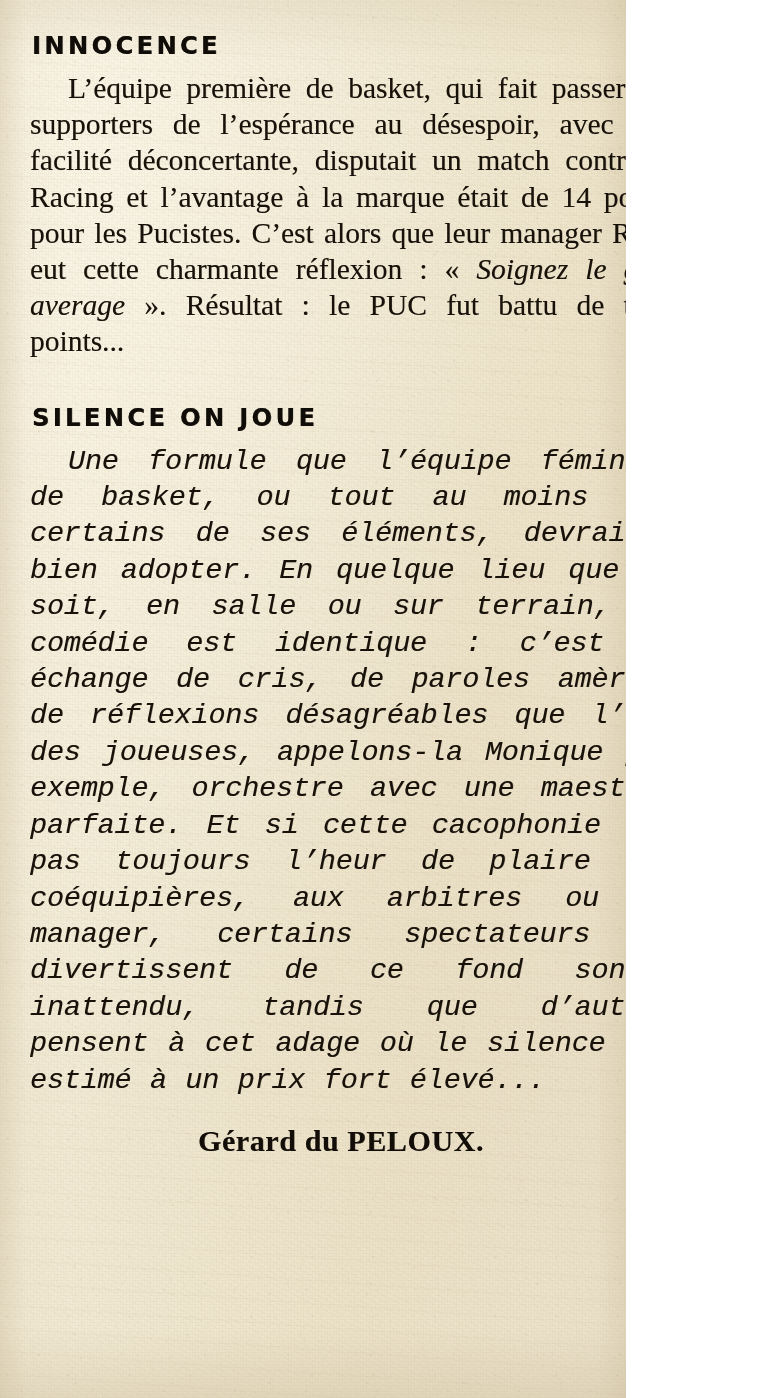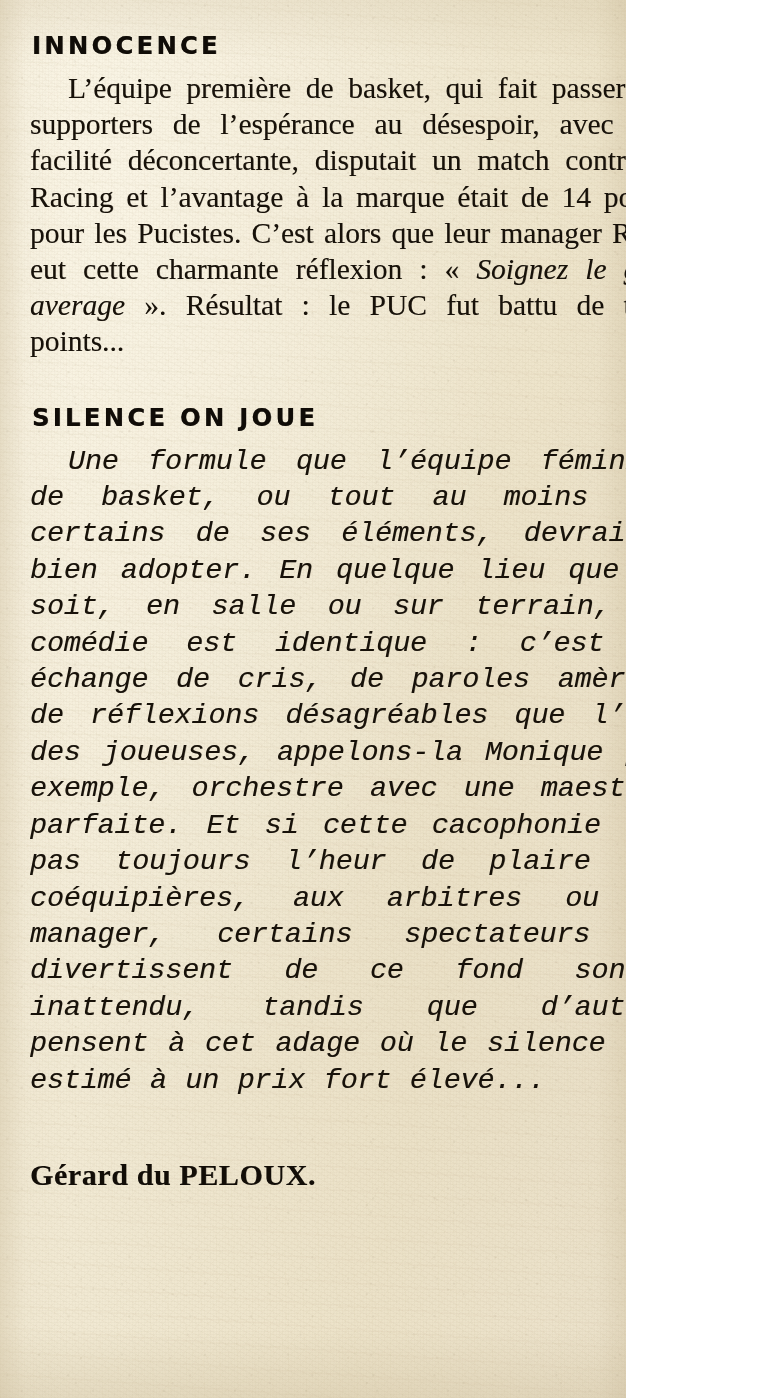--- a/index.html
+++ b/index.html
@@ -110,22 +110,22 @@
     font-style: italic;
     font-family: Liberation Mono, monospace;
     font-size: 28.5px;
     line-height: 36.4px;
     letter-spacing: -0.2px;
     word-spacing: 1.6px;
     text-shadow: 0.35px 0.25px 0 rgba(23,17,9,0.36);
   }
 
   #signature-row {
-    margin-top: 58px;
-    text-align: left;
+    margin-top: 24px;
+    text-align: center;
     padding-right: 24px;
   }
 
   #signature {
     display: inline-block;
     font-family: "Liberation Serif", "DejaVu Serif", serif;
     font-weight: 700;
     font-size: 30px;
     line-height: 36px;
     letter-spacing: 0.6px;

